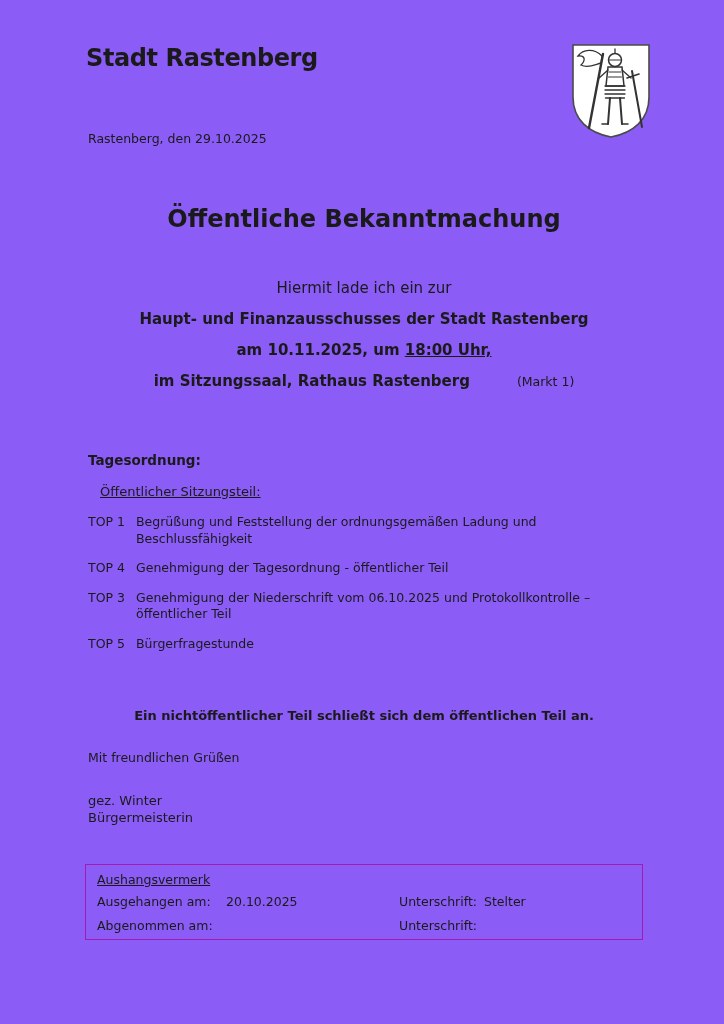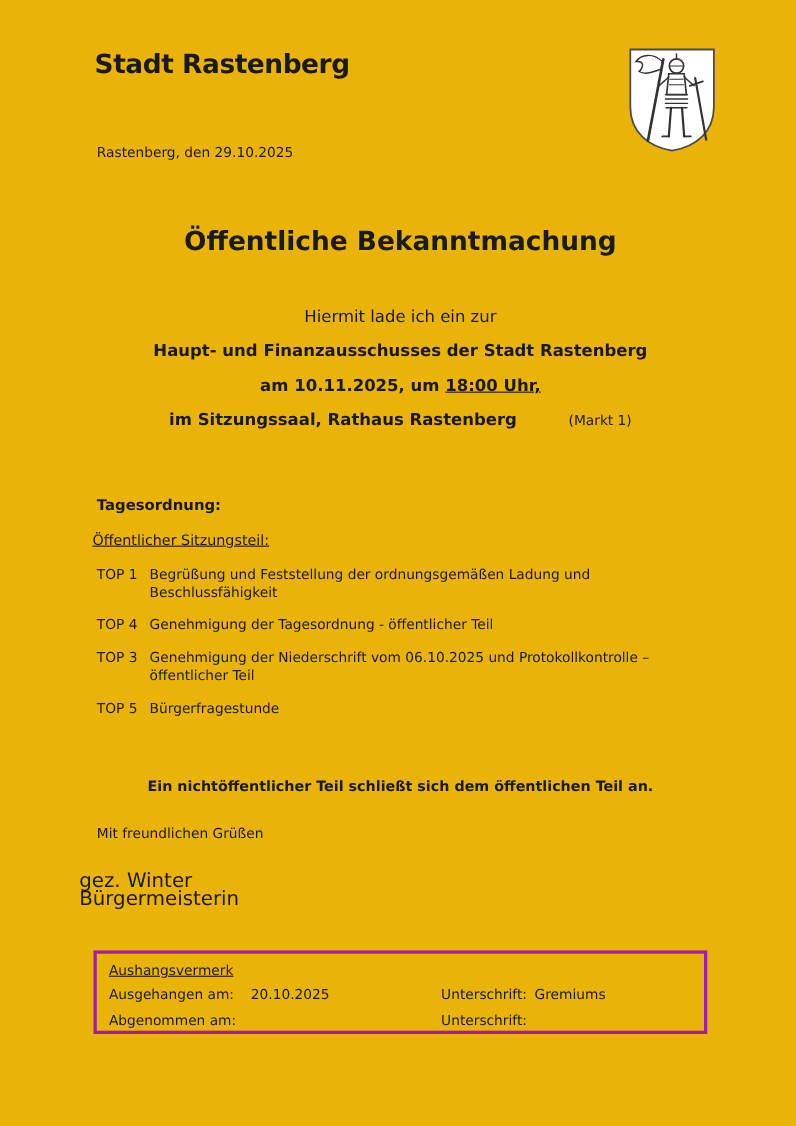--- a/index.html
+++ b/index.html
@@ -6,21 +6,21 @@
   html, body { background: #ffffff; }
   body {
     font-family: "DejaVu Sans", "Liberation Sans", sans-serif;
     color: #1a1a1a;
     -webkit-font-smoothing: antialiased;
   }
   .doc {
     position: relative;
     width: 724px;
     height: 1024px;
-    background: #eab308;
+    background: #8b5cf6;
     overflow: hidden;
   }
   .org-name {
     position: absolute;
     left: 86px; top: 44px;
     font-size: 24px;
     font-weight: bold;
     letter-spacing: -0.4px;
     white-space: nowrap;
   }
@@ -56,21 +56,21 @@
   .u { text-decoration: underline; }
   .loc-suffix { font-weight: normal; font-size: 12.5px; padding-left: 43px; }
   .agenda-heading {
     position: absolute;
     left: 88px; top: 452px;
     font-size: 13.5px;
     font-weight: bold;
   }
   .section-label {
     position: absolute;
-    left: 84px; top: 484px;
+    left: 100px; top: 484px;
     font-size: 13px;
     text-decoration: underline;
   }
   .agenda-list {
     position: absolute;
     left: 88px; right: 80px; top: 514px;
   }
   .agenda-row {
     display: grid;
     grid-template-columns: 48px 1fr;
@@ -88,29 +88,29 @@
     font-size: 13px;
     font-weight: bold;
   }
   .salutation {
     position: absolute;
     left: 88px; top: 750px;
     font-size: 12.5px;
   }
   .signature-block {
     position: absolute;
-    left: 72px; top: 793px;
-    font-size: 18px;
+    left: 88px; top: 793px;
+    font-size: 13px;
     line-height: 16.5px;
   }
   .posting-box {
     position: absolute;
     left: 85px; top: 864px;
     width: 558px; height: 76px;
-    border: 3px solid #a21caf;
+    border: 1px solid #a21caf;
     padding: 7px 11px 16px 11px;
   }
   .posting-heading {
     font-size: 12.5px;
     text-decoration: underline;
     margin-bottom: 7px;
   }
   .posting-row {
     display: grid;
     grid-template-columns: 129px 173px 85px 1fr;
@@ -190,21 +190,21 @@
     <div>gez. Winter</div>
     <div>Bürgermeisterin</div>
   </div>
 
   <div class="posting-box">
     <div class="posting-heading">Aushangsvermerk</div>
     <div class="posting-row">
       <span>Ausgehangen am:</span>
       <span>20.10.2025</span>
       <span>Unterschrift:</span>
-      <span>Gremiums</span>
+      <span>Stelter</span>
     </div>
     <div class="posting-row">
       <span>Abgenommen am:</span>
       <span></span>
       <span>Unterschrift:</span>
       <span></span>
     </div>
   </div>
 
 </div>

